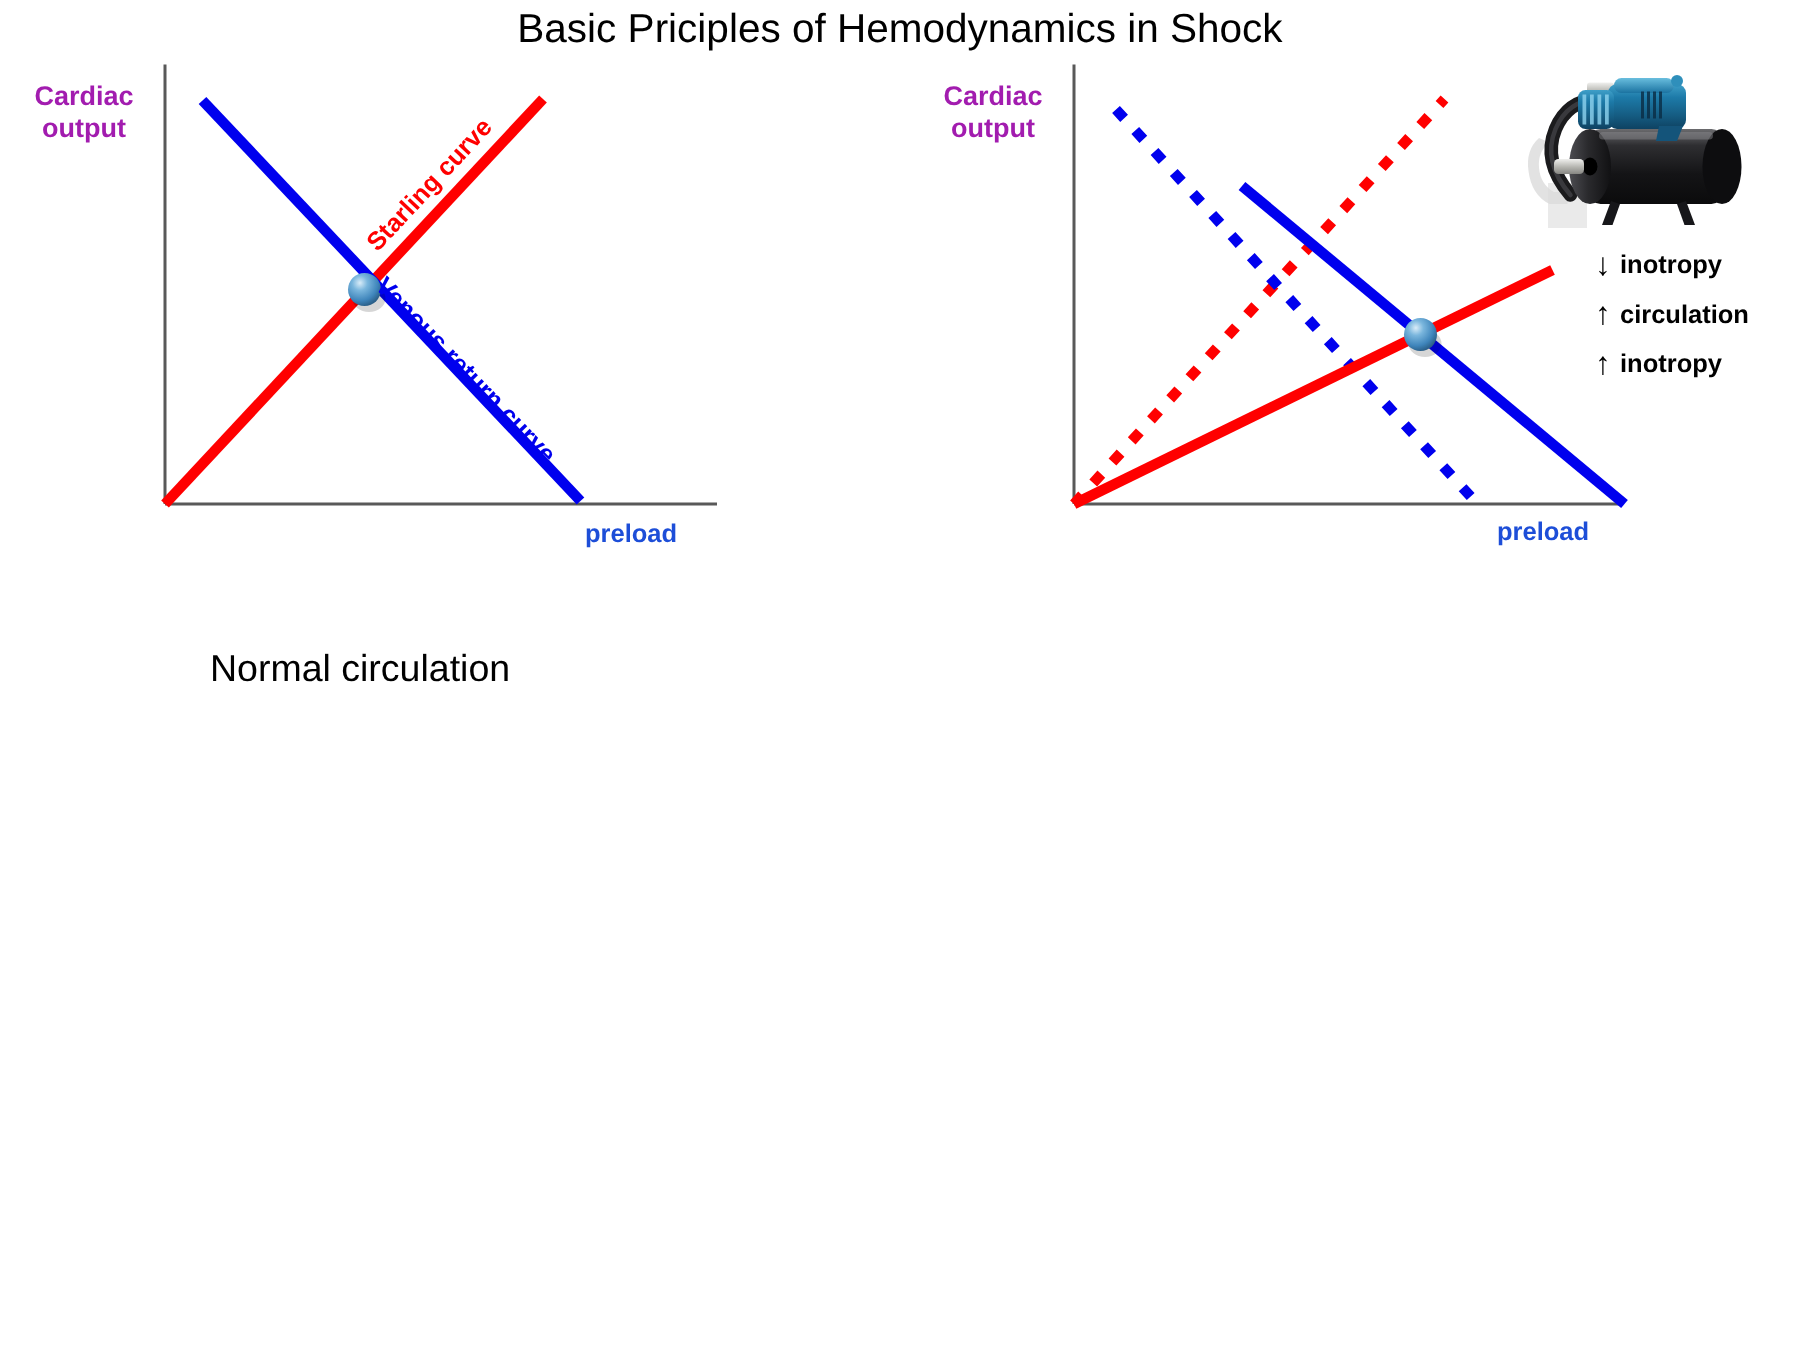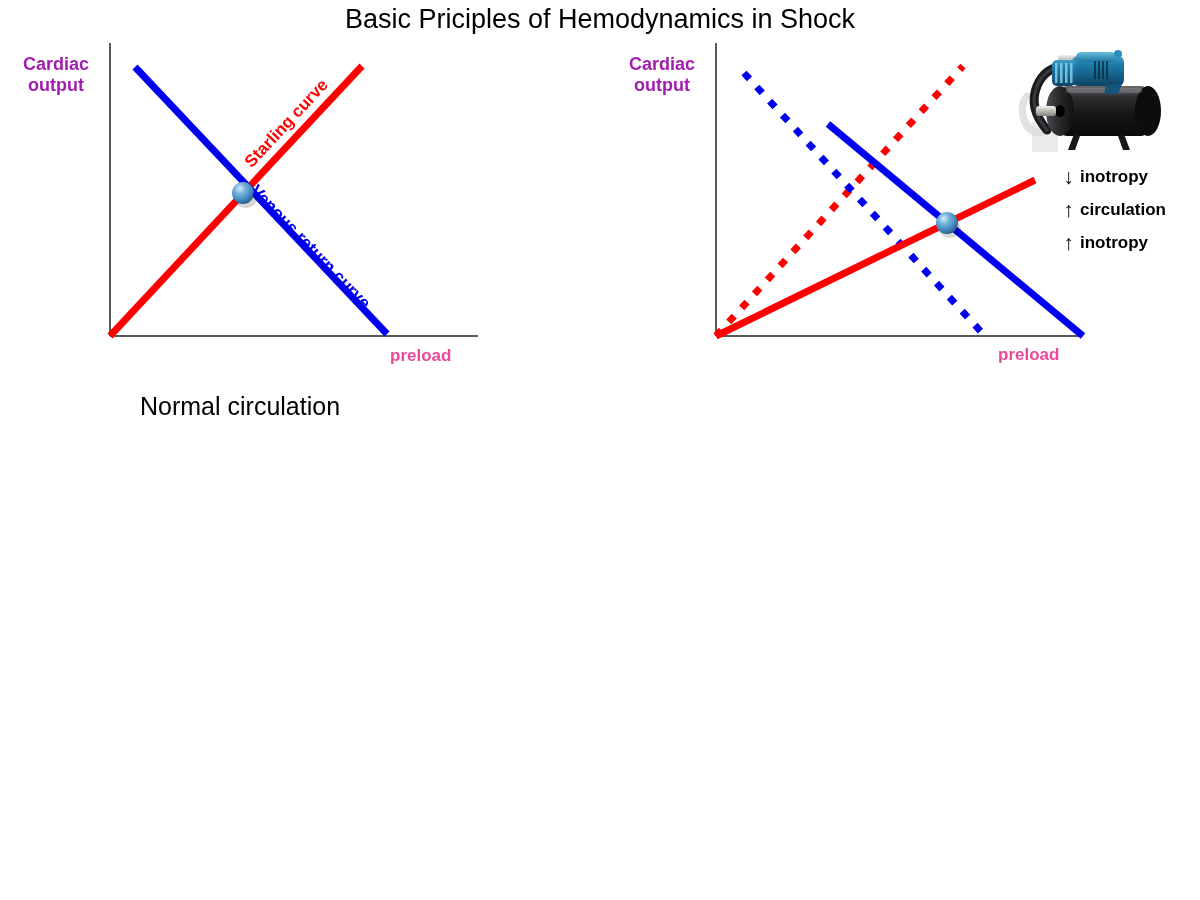--- a/index.html
+++ b/index.html
@@ -47,27 +47,28 @@
     font-weight: bold;
     line-height: 21px;
     text-align: center;
     color: #a21caf;
     white-space: pre-line;
   }
   .axis-label-x {
     position: absolute;
     font-size: 17px;
     font-weight: bold;
-    color: #ec4899;
+    color: #1d4ed8;
   }
   .caption {
     position: absolute;
     font-size: 25px;
     color: #000000;
     white-space: nowrap;
+    margin-top: 40px;
   }
   .curve-label {
     position: absolute;
     font-size: 17px;
     font-weight: bold;
     white-space: nowrap;
     transform-origin: 0 50%;
   }
   .lbl-starling { color: #ff0000; }
   .lbl-venous   { color: #0000ee; }

